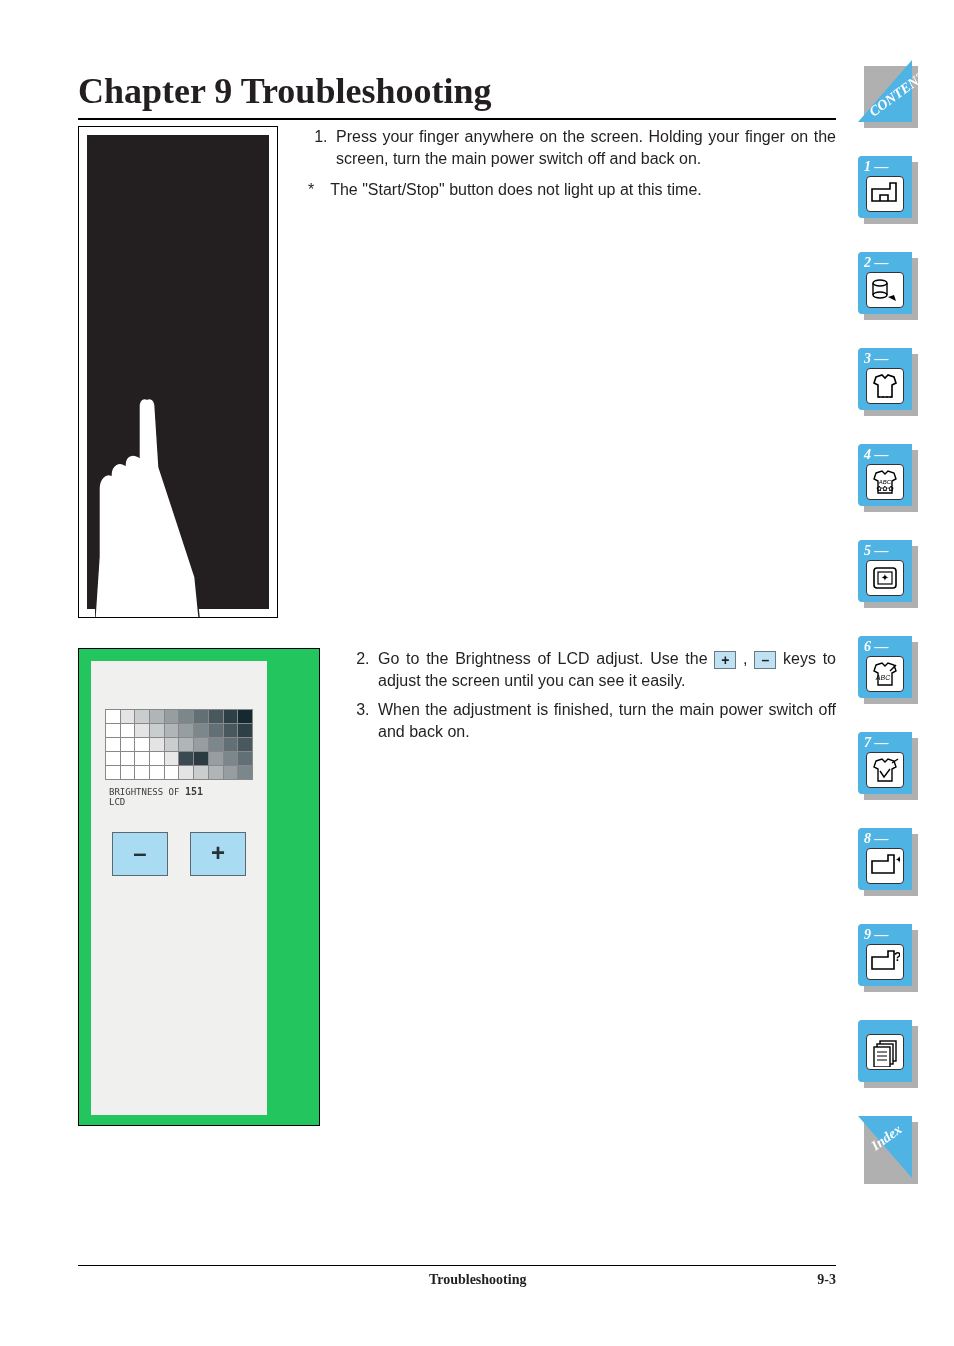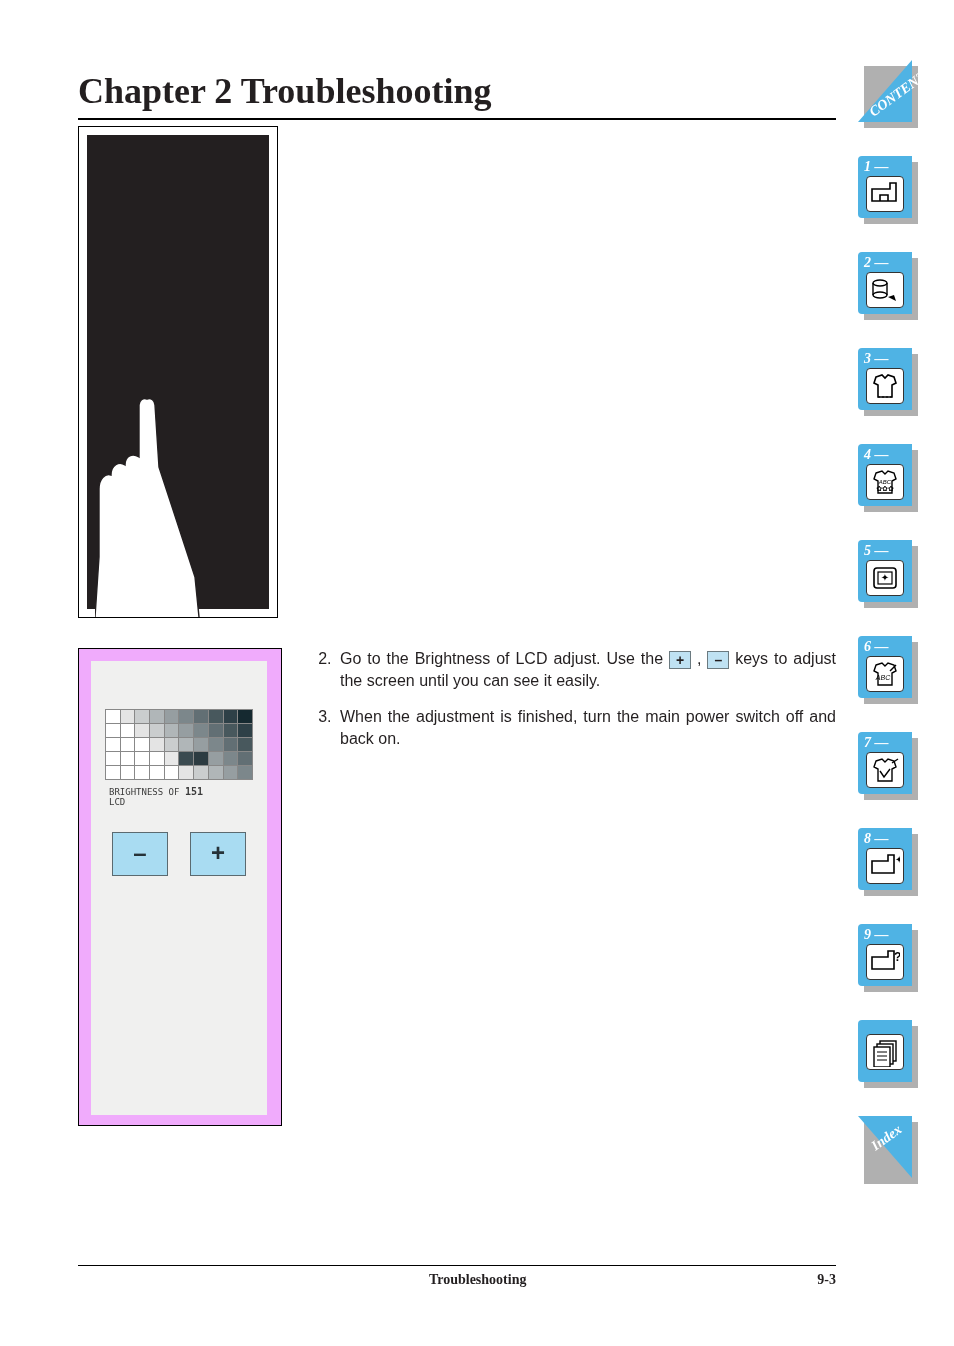--- a/index.html
+++ b/index.html
@@ -76,24 +76,24 @@
     height: 18px;
     text-align: center;
     font-size: 14px;
     font-weight: bold;
     vertical-align: middle;
     line-height: 16px;
   }
   .row2 { margin-top: 30px; display: flex; gap: 30px; }
   .lcd-figure {
     border: 1px solid #000;
-    width: 204px;
+    width: 242px;
     height: 478px;
     position: relative;
-    background: #f0abfc;
+    background: #22c55e;
     flex-shrink: 0;
     padding: 12px;
   }
   .lcd-inner {
     background: #f0f0ef;
     width: 176px;
     height: 454px;
     position: relative;
     padding-top: 48px;
   }
@@ -212,29 +212,38 @@
     font-size: 14px;
     transform: rotate(-36deg);
     top: 24px; left: 6px;
     white-space: nowrap;
   }
 </style>
 </head>
 <body>
 
 <div class="page">
-  <h1 class="chapter-title">Chapter 2 Troubleshooting</h1>
+  <h1 class="chapter-title">Chapter 9 Troubleshooting</h1>
   <div class="title-underline"></div>
 
   <div class="content-row">
     <div class="screen-figure">
       <div class="screen-black"></div>
       <svg class="finger" width="110" height="260" viewBox="0 0 110 260">
         <path d="M 52 2 C 48 0 44 4 44 8 L 44 60 C 38 56 30 58 30 68 C 24 64 16 68 16 78 C 10 76 4 82 4 92 L 4 160 L 0 220 L 0 260 L 108 260 L 100 180 L 64 70 L 60 8 C 60 4 56 0 52 2 Z" fill="#fff" stroke="#231f20" stroke-width="1.4"></path>
       </svg>
+    </div>
+    <div class="step-list">
+      <ol class="steps">
+        <li>Press your finger anywhere on the screen. Holding your finger on the screen, turn the main power switch off and back on.</li>
+      </ol>
+      <p class="step-note">
+        <span class="step-note-marker">*</span>
+        <span>The "Start/Stop" button does not light up at this time.</span>
+      </p>
     </div>
   </div>
 
   <div class="row2">
     <div class="lcd-figure">
       <div class="lcd-inner">
         <table class="grad-table">
           <tbody>
               <tr>
             <td style="background:#fff"></td>
@@ -307,21 +316,21 @@
           <div class="big-btn">–</div>
           <div class="big-btn">+</div>
         </div>
       </div>
     </div>
     <div class="step-list">
       <ol class="steps" start="2">
         <li>
           <span>Go to the Brightness of LCD adjust. Use the </span><span class="key-btn">+</span><span> , </span><span class="key-btn">–</span><span> keys to adjust the screen until you can see it easily.</span>
         </li>
-        <li style="margin-top:15px">When the adjustment is finished, turn the main power switch off and back on.</li>
+        <li style="margin-top:8px">When the adjustment is finished, turn the main power switch off and back on.</li>
       </ol>
     </div>
   </div>
 </div>
 
 <div class="footer">
   <span class="footer-left"></span>
   <span class="footer-center">Troubleshooting</span>
   <span class="footer-right">9-3</span>
 </div>

